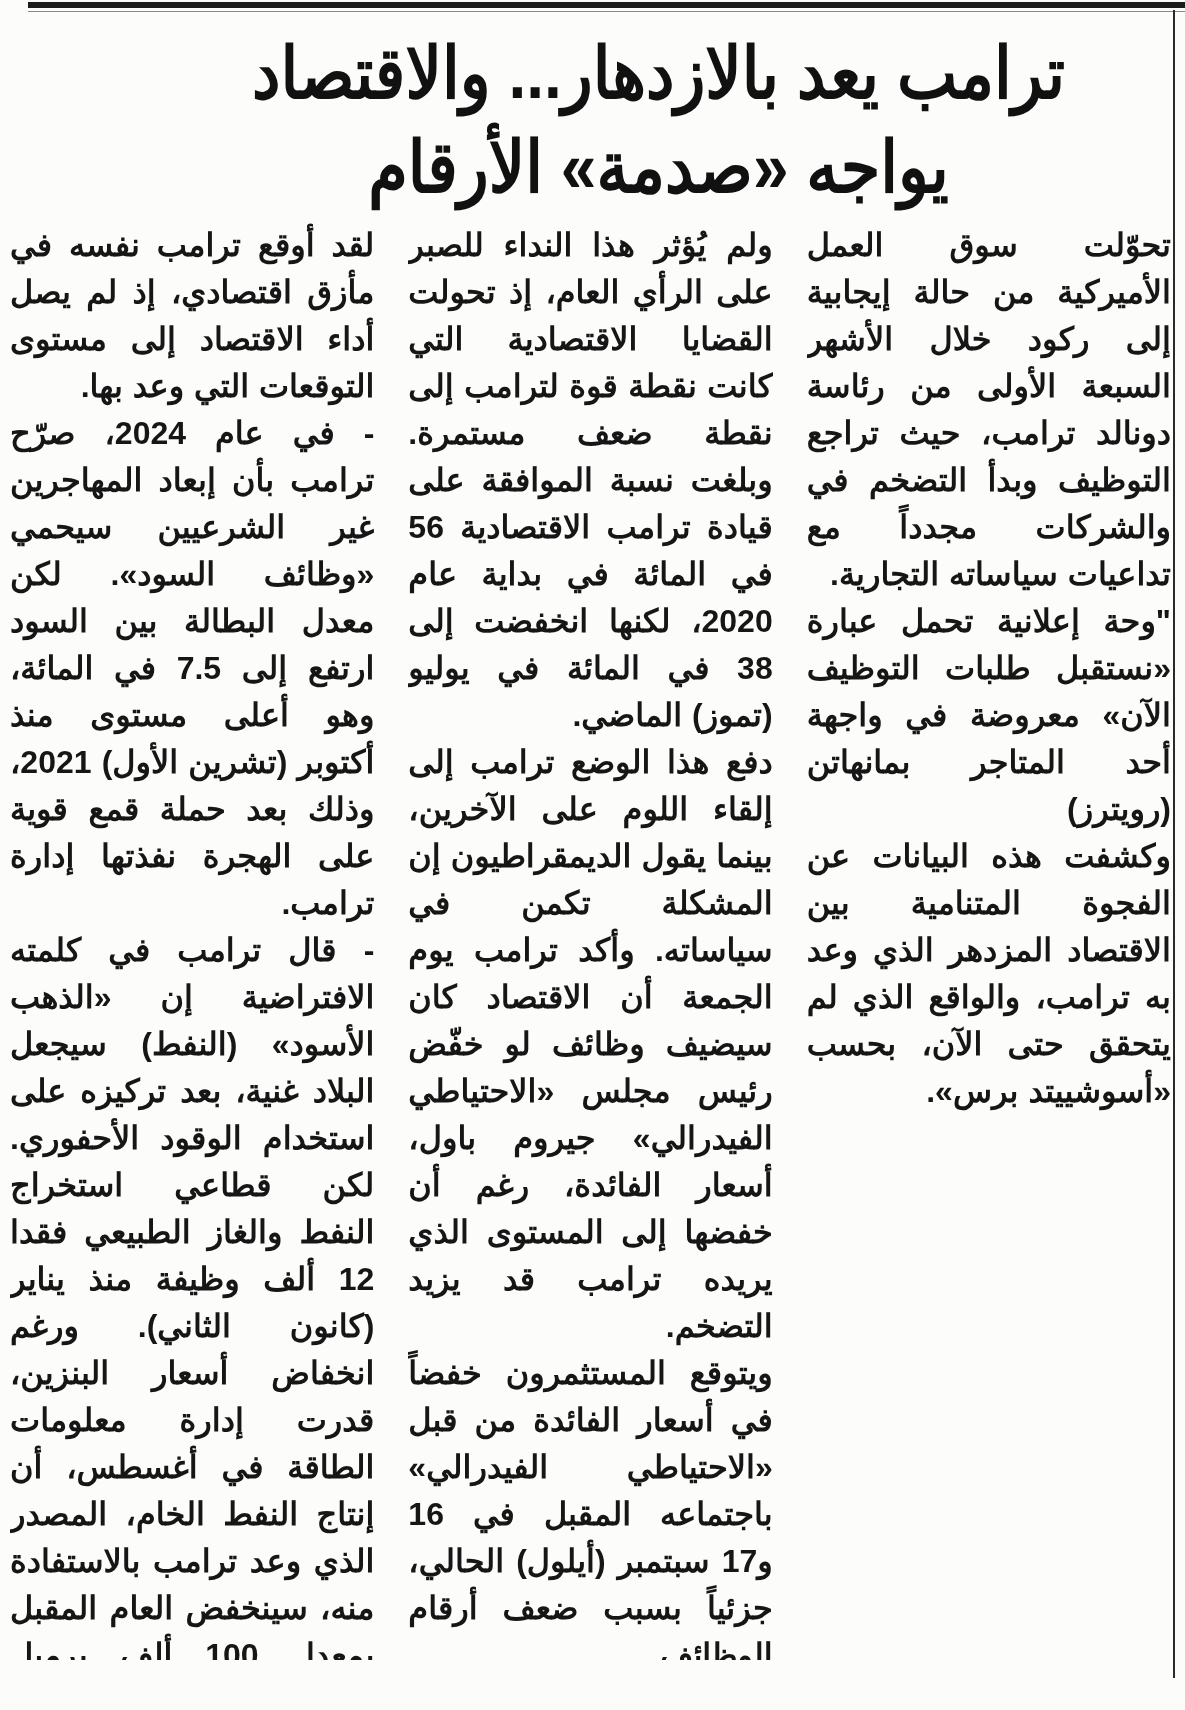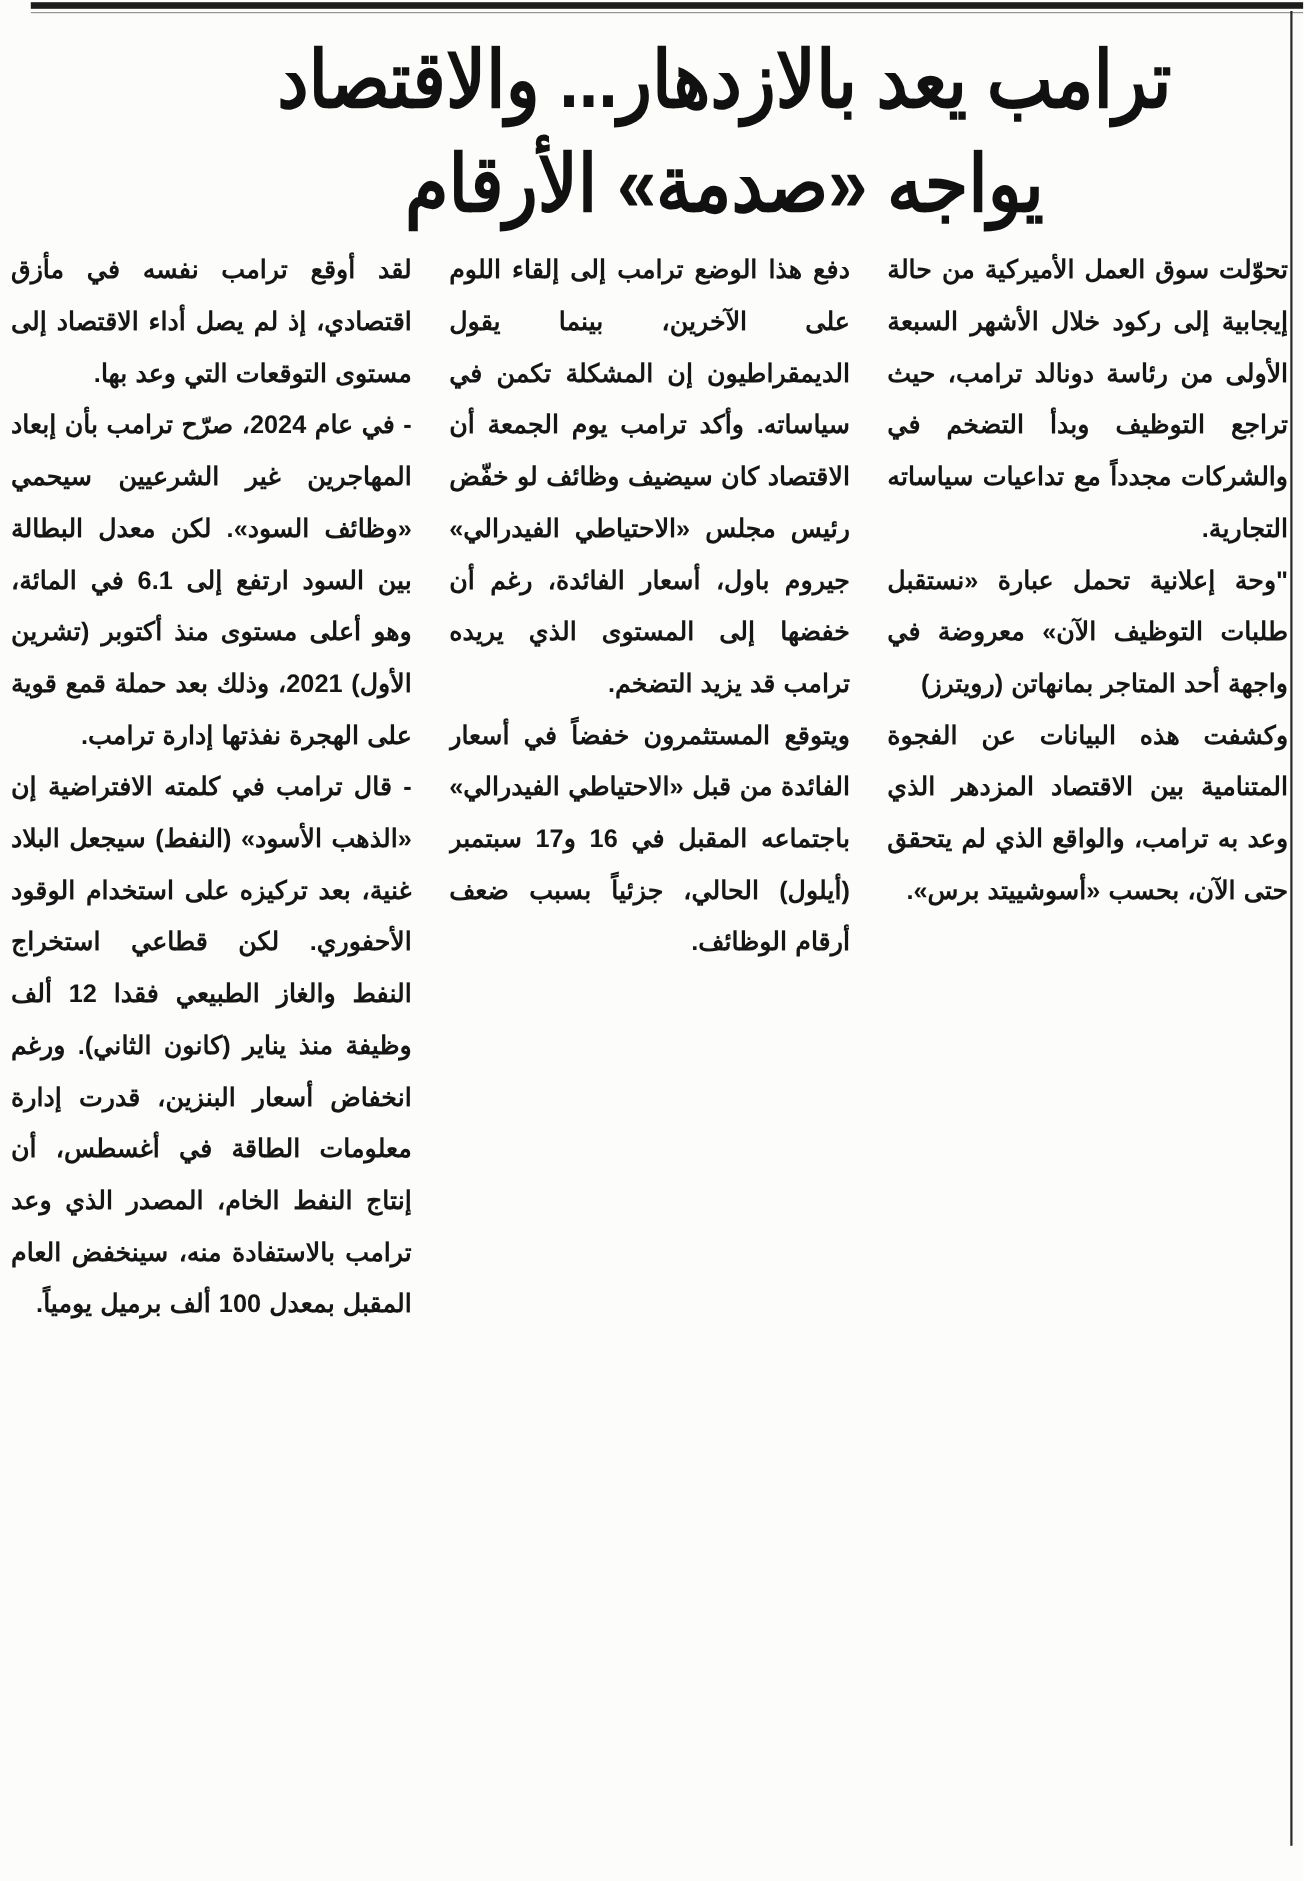--- a/index.html
+++ b/index.html
@@ -66,21 +66,21 @@
     display: flex;
     gap: 34px;
   }
   .col {
     flex: 1 1 0;
     height: 1438px;
     overflow: hidden;
   }
   .para {
     margin: 0;
-    font-size: 23px;
+    font-size: 32px;
     line-height: 47px;
     font-weight: bold;
     text-align: justify;
     text-align-last: right;
     word-spacing: 1px;
     color: #161616;
   }
 </style>
 </head>
 <body>
@@ -99,25 +99,26 @@
   <div class="columns">
 
     <div class="col">
       <p class="para">تحوّلت سوق العمل الأميركية من حالة إيجابية إلى ركود خلال الأشهر السبعة الأولى من رئاسة دونالد ترامب، حيث تراجع التوظيف وبدأ التضخم في والشركات مجدداً مع تداعيات سياساته التجارية.</p>
       <p class="para">"وحة إعلانية تحمل عبارة «نستقبل طلبات التوظيف الآن» معروضة في واجهة أحد المتاجر بمانهاتن (رويترز)</p>
       <p class="para">وكشفت هذه البيانات عن الفجوة المتنامية بين الاقتصاد المزدهر الذي وعد به ترامب، والواقع الذي لم يتحقق حتى الآن، بحسب «أسوشييتد برس».</p>
 
     </div>
 
     <div class="col">
+      <p class="para">ولم يُؤثر هذا النداء للصبر على الرأي العام، إذ تحولت القضايا الاقتصادية التي كانت نقطة قوة لترامب إلى نقطة ضعف مستمرة. وبلغت نسبة الموافقة على قيادة ترامب الاقتصادية 56 في المائة في بداية عام 2020، لكنها انخفضت إلى 38 في المائة في يوليو (تموز) الماضي.</p>
       <p class="para">دفع هذا الوضع ترامب إلى إلقاء اللوم على الآخرين، بينما يقول الديمقراطيون إن المشكلة تكمن في سياساته. وأكد ترامب يوم الجمعة أن الاقتصاد كان سيضيف وظائف لو خفّض رئيس مجلس «الاحتياطي الفيدرالي» جيروم باول، أسعار الفائدة، رغم أن خفضها إلى المستوى الذي يريده ترامب قد يزيد التضخم.</p>
       <p class="para">ويتوقع المستثمرون خفضاً في أسعار الفائدة من قبل «الاحتياطي الفيدرالي» باجتماعه المقبل في 16 و17 سبتمبر (أيلول) الحالي، جزئياً بسبب ضعف أرقام الوظائف.</p>
 
     </div>
 
     <div class="col">
       <p class="para">لقد أوقع ترامب نفسه في مأزق اقتصادي، إذ لم يصل أداء الاقتصاد إلى مستوى التوقعات التي وعد بها.</p>
-      <p class="para">- في عام 2024، صرّح ترامب بأن إبعاد المهاجرين غير الشرعيين سيحمي «وظائف السود». لكن معدل البطالة بين السود ارتفع إلى 6.1 في المائة، وهو أعلى مستوى منذ أكتوبر (تشرين الأول) 2021، وذلك بعد حملة قمع قوية على الهجرة نفذتها إدارة ترامب.</p>
+      <p class="para">- في عام 2024، صرّح ترامب بأن إبعاد المهاجرين غير الشرعيين سيحمي «وظائف السود». لكن معدل البطالة بين السود ارتفع إلى 7.5 في المائة، وهو أعلى مستوى منذ أكتوبر (تشرين الأول) 2021، وذلك بعد حملة قمع قوية على الهجرة نفذتها إدارة ترامب.</p>
       <p class="para">- قال ترامب في كلمته الافتراضية إن «الذهب الأسود» (النفط) سيجعل البلاد غنية، بعد تركيزه على استخدام الوقود الأحفوري. لكن قطاعي استخراج النفط والغاز الطبيعي فقدا 12 ألف وظيفة منذ يناير (كانون الثاني). ورغم انخفاض أسعار البنزين، قدرت إدارة معلومات الطاقة في أغسطس، أن إنتاج النفط الخام، المصدر الذي وعد ترامب بالاستفادة منه، سينخفض العام المقبل بمعدل 100 ألف برميل يومياً.</p>
     </div>
 
   </div>
 </div>
 
 </body></html>

